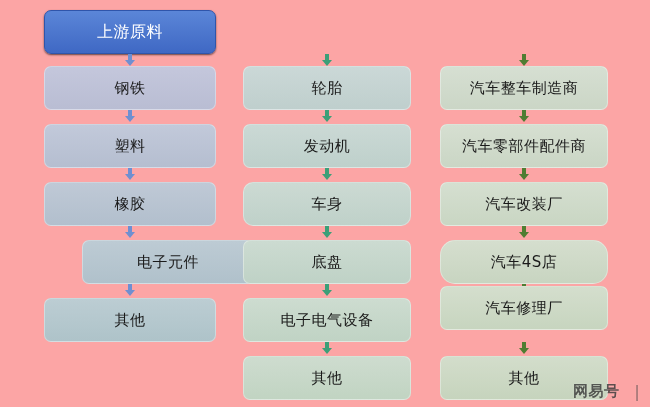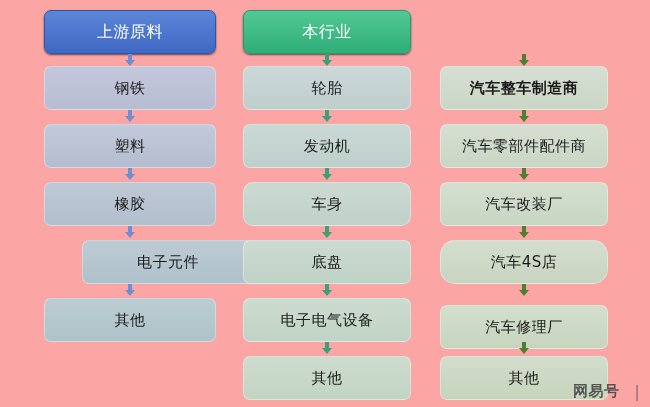--- a/index.html
+++ b/index.html
@@ -171,21 +171,20 @@
     <div class="node body-node tone-a3" style="top:240px;margin-left:38px;">电子元件</div>
 
     <div class="connector arrow-blue" style="top:284px;">
       <span class="stem"></span>
       <span class="head"></span>
     </div>
     <div class="node body-node tone-a4" style="top:298px;">其他</div>
   </div>
 
   <div class="column col-1">
-    <div class="node header header-teal" style="top:10px;">本行业</div>
 
     <div class="connector arrow-teal" style="top:54px;">
       <span class="stem"></span>
       <span class="head"></span>
     </div>
     <div class="node body-node tone-b0" style="top:66px;">轮胎</div>
 
     <div class="connector arrow-teal" style="top:110px;">
       <span class="stem"></span>
       <span class="head"></span>
@@ -216,21 +215,21 @@
     </div>
     <div class="node body-node tone-b5" style="top:356px;">其他</div>
   </div>
 
   <div class="column col-2">
 
     <div class="connector arrow-lime" style="top:54px;">
       <span class="stem"></span>
       <span class="head"></span>
     </div>
-    <div class="node body-node tone-c0" style="top:66px;font-weight:bold;">汽车整车制造商</div>
+    <div class="node body-node tone-c0" style="top:66px;">汽车整车制造商</div>
 
     <div class="connector arrow-lime" style="top:110px;">
       <span class="stem"></span>
       <span class="head"></span>
     </div>
     <div class="node body-node tone-c1" style="top:124px;">汽车零部件配件商</div>
 
     <div class="connector arrow-lime" style="top:168px;">
       <span class="stem"></span>
       <span class="head"></span>
@@ -240,21 +239,21 @@
     <div class="connector arrow-lime" style="top:226px;">
       <span class="stem"></span>
       <span class="head"></span>
     </div>
     <div class="node body-node tone-c3" style="top:240px;">汽车4S店</div>
 
     <div class="connector arrow-lime" style="top:284px;">
       <span class="stem"></span>
       <span class="head"></span>
     </div>
-    <div class="node body-node tone-c4" style="top:305px;">汽车修理厂</div>
+    <div class="node body-node tone-c4" style="top:286px;">汽车修理厂</div>
 
     <div class="connector arrow-lime" style="top:342px;">
       <span class="stem"></span>
       <span class="head"></span>
     </div>
     <div class="node body-node tone-c5" style="top:356px;">其他</div>
   </div>
 
   <div id="watermark">
     <span>网易号</span>

